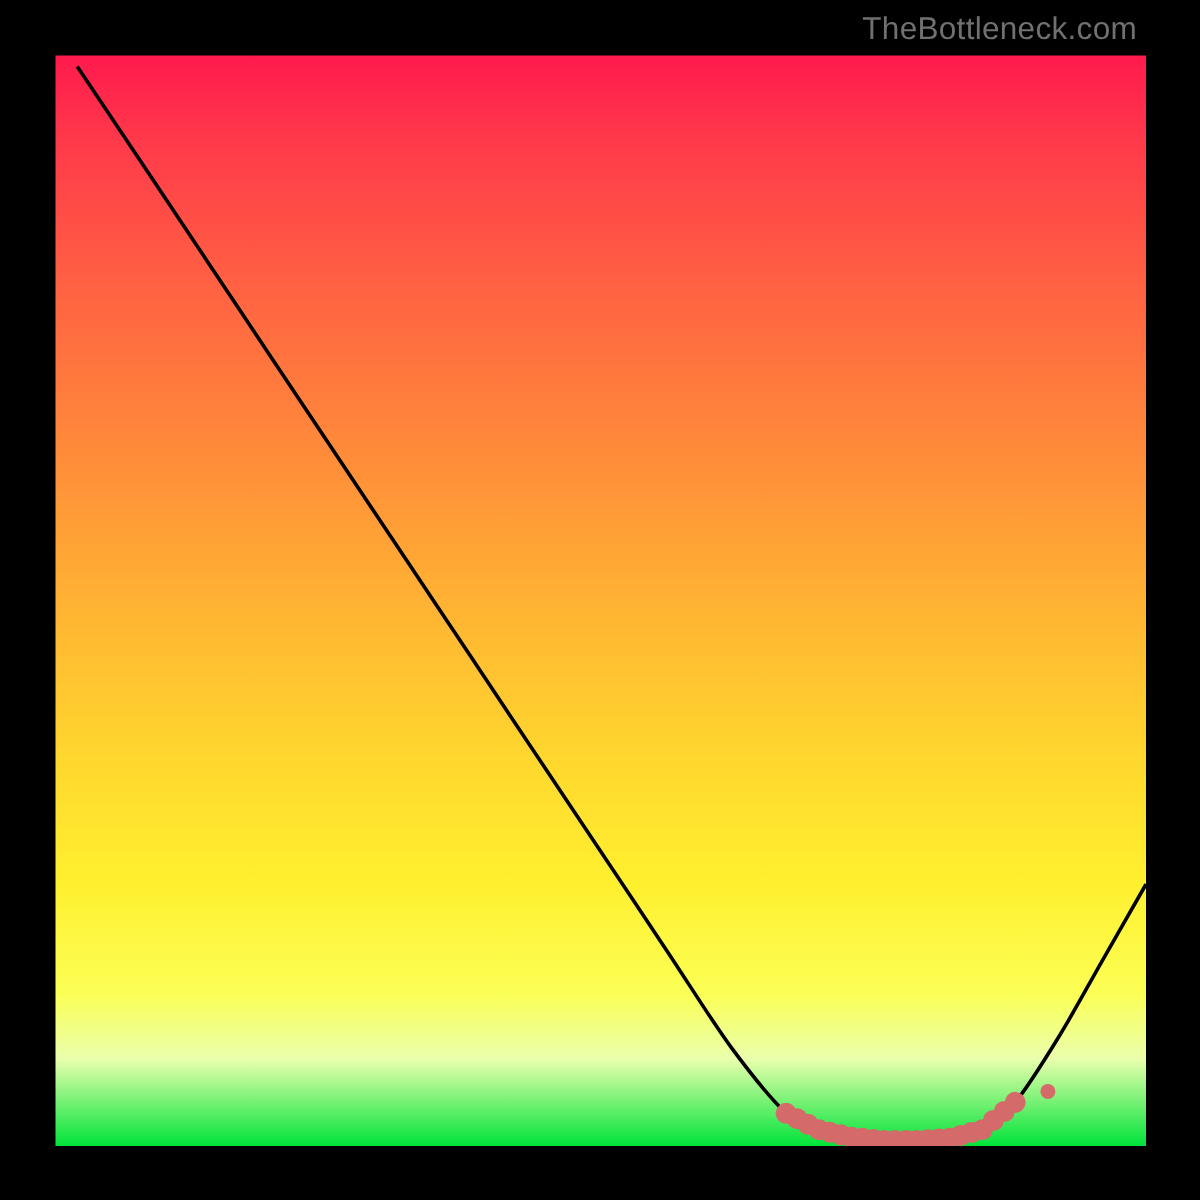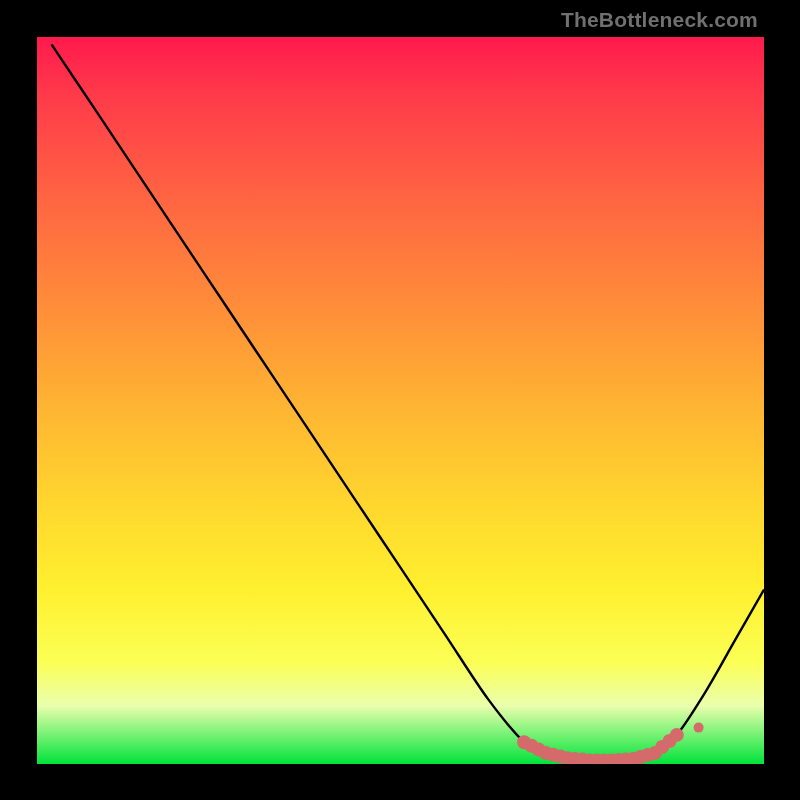--- a/index.html
+++ b/index.html
@@ -39,21 +39,21 @@
       #eaffad 92%,
       #00e33a 100%
     );
   }
   .watermark {
     position: absolute;
     top: 8px;
     right: 42px;
     color: #707070;
     font-size: 21px;
-    font-weight: 700;
+    font-weight: 400;
     letter-spacing: 0.2px;
     user-select: none;
   }
   .curve-svg {
     position: absolute;
     left: 0;
     top: 0;
     width: 727px;
     height: 727px;
   }

